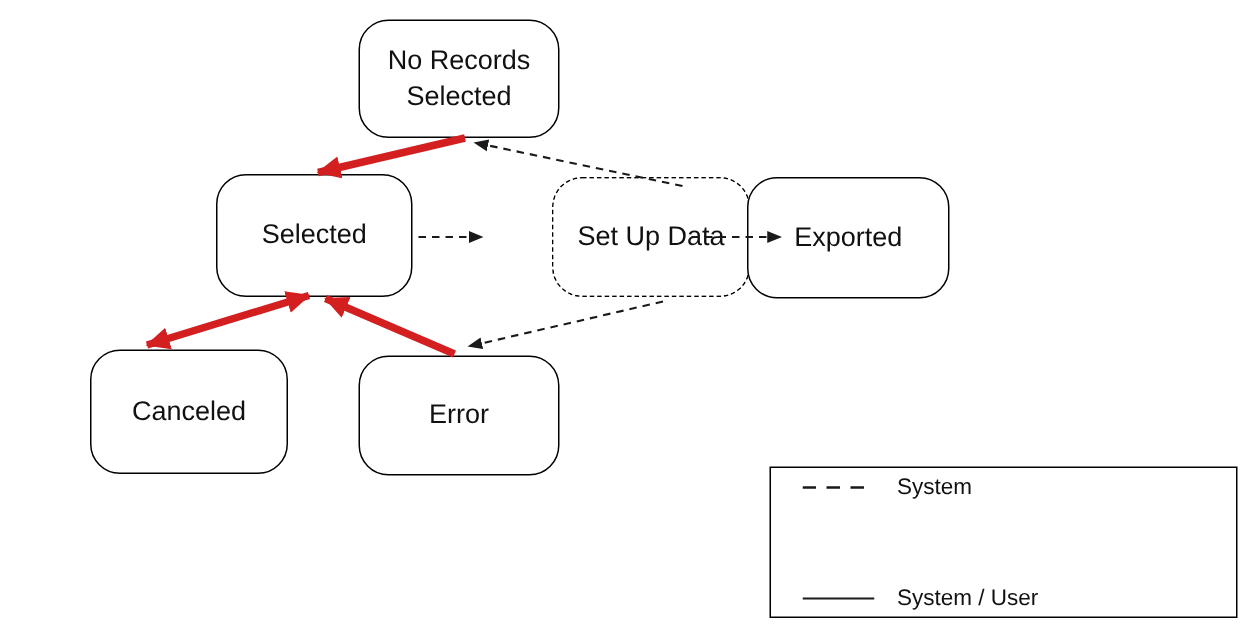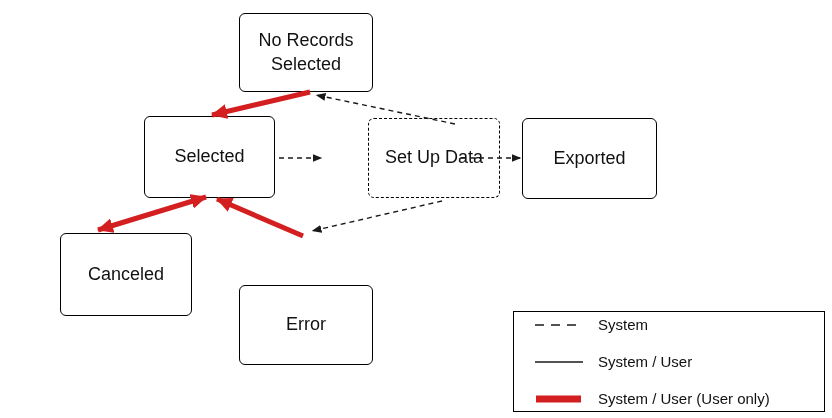--- a/index.html
+++ b/index.html
@@ -18,21 +18,21 @@
   .connectors {
     position: absolute;
     left: 0; top: 0;
     width: 832px; height: 418px;
     pointer-events: none;
     z-index: 2;
   }
   .node {
     position: absolute;
     border: 1.6px solid #000000;
-    border-radius: 6px;
+    border-radius: 20px;
     background: #ffffff;
     display: flex;
     align-items: center;
     justify-content: center;
     text-align: center;
     font-size: 18px;
     line-height: 1.32;
     color: #111111;
     z-index: 1;
     padding: 4px 8px;
@@ -97,49 +97,43 @@
   </div>
 
   <div class="node" style="left:144px; top:116px; width:131px; height:82px;">
     <span>Selected</span>
   </div>
 
   <div class="node dashed" style="left:328px; top:118px; width:132px; height:80px;">
     <span>Set Up Data</span>
   </div>
 
-  <div class="node" style="left:522px; top:118px; width:135px; height:81px;">
+  <div class="node" style="left:498px; top:118px; width:135px; height:81px;">
     <span>Exported</span>
   </div>
 
   <div class="node" style="left:24px; top:233px; width:132px; height:83px;margin-left:36px;">
     <span>Canceled</span>
   </div>
 
-  <div class="node" style="left:239px; top:237px; width:134px; height:80px;margin-top:48px;">
+  <div class="node" style="left:239px; top:237px; width:134px; height:80px;">
     <span>Error</span>
   </div>
 
   <div class="legend">
 
     <div class="legend-row">
       <svg class="legend-sample" viewBox="0 0 48 10" xmlns="http://www.w3.org/2000/svg">
         <line x1="0" y1="5" x2="48" y2="5" stroke="#1a1a1a" stroke-width="1.6" stroke-dasharray="9 7"></line>
       </svg>
       <span class="legend-label">System</span>
     </div>
 
     <div class="legend-row">
       <svg class="legend-sample" viewBox="0 0 48 10" xmlns="http://www.w3.org/2000/svg">
         <line x1="0" y1="5" x2="48" y2="5" stroke="#1a1a1a" stroke-width="1.4"></line>
       </svg>
       <span class="legend-label">System / User</span>
     </div>
 
-    <div class="legend-row">
-      <svg class="legend-sample" viewBox="0 0 48 10" xmlns="http://www.w3.org/2000/svg">
-        <line x1="1" y1="5" x2="46" y2="5" stroke="#d31f1f" stroke-width="7"></line>
-      </svg>
-      <span class="legend-label">System / User (User only)</span>
-    </div>
 
   </div>
 </div>
 
 </body></html>

